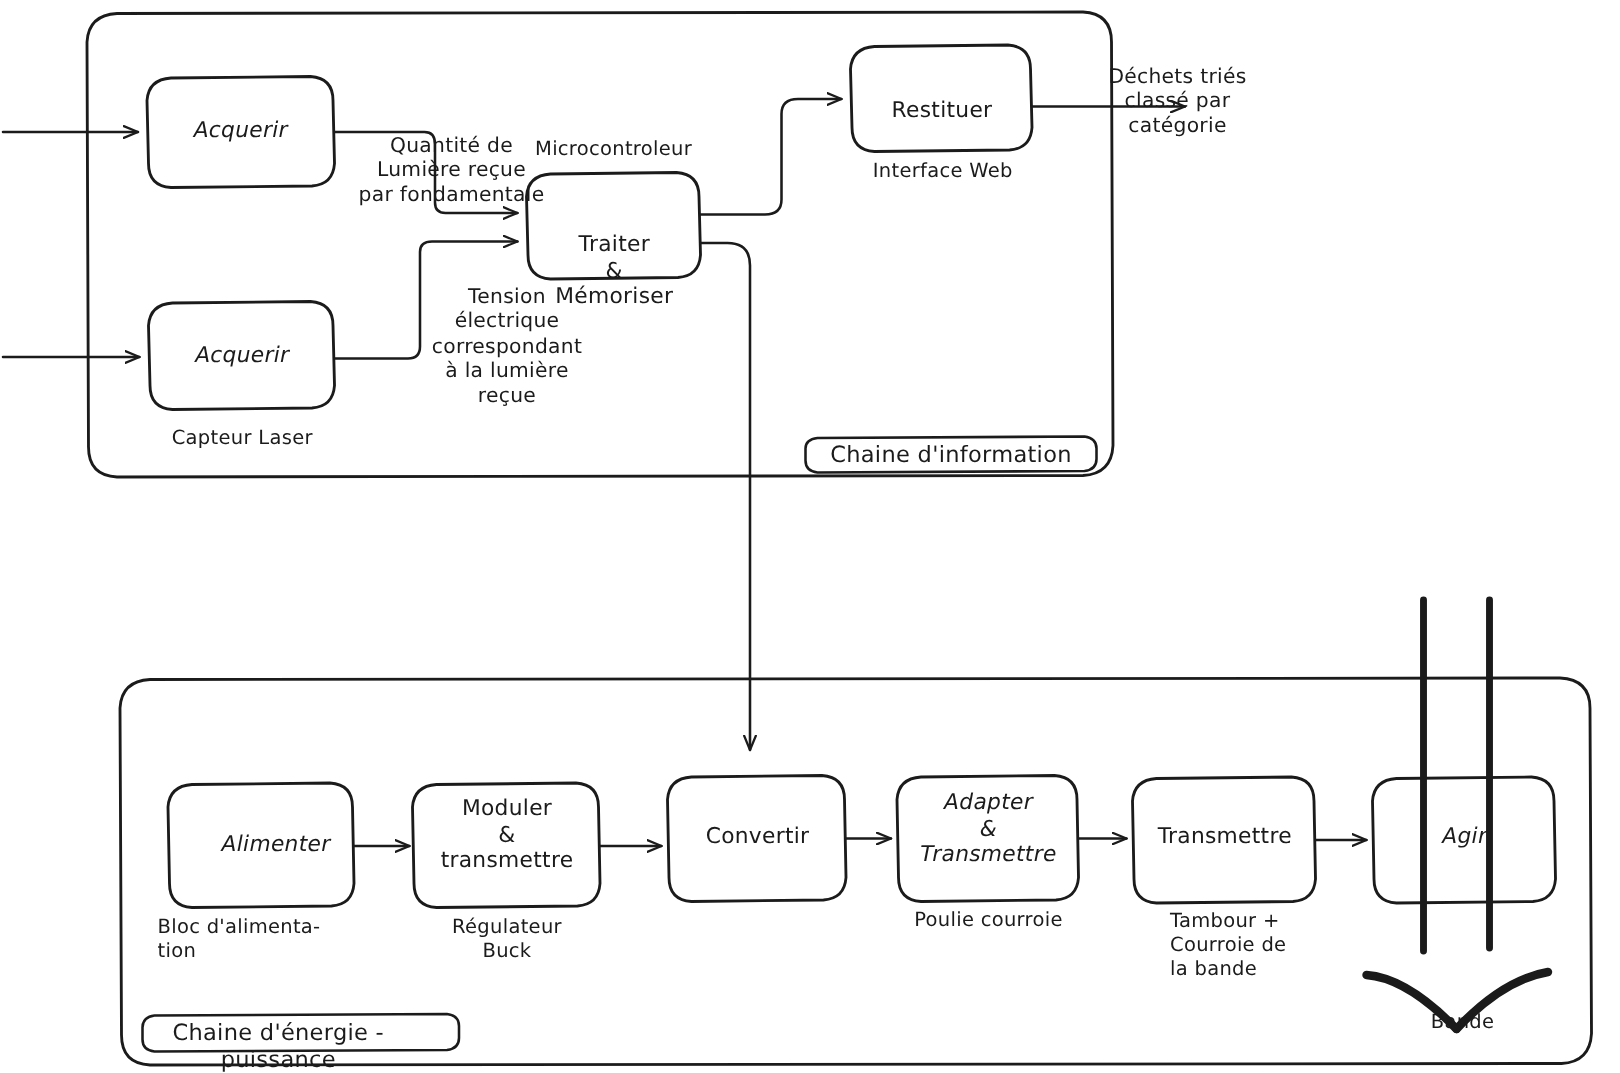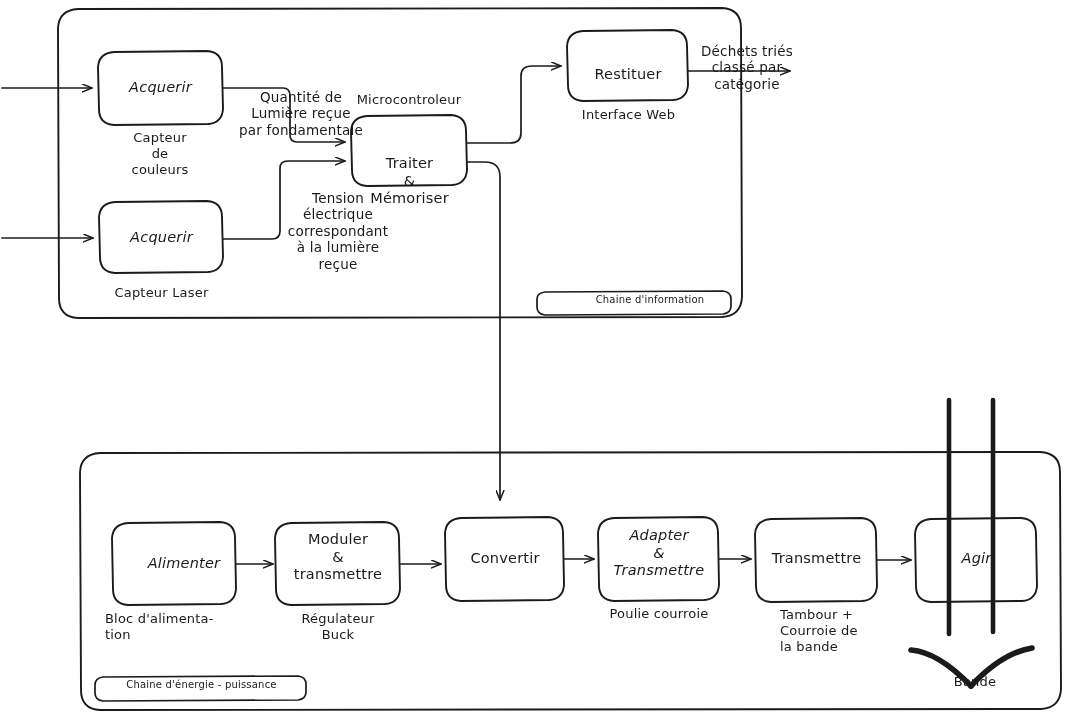--- a/index.html
+++ b/index.html
@@ -10,21 +10,21 @@
   }
   #stage{position:absolute;inset:0;width:1080px;height:715px;}
   svg.layer{position:absolute;left:0;top:0;width:1080px;height:715px;overflow:visible;}
   .txt{position:absolute;text-align:center;line-height:1.22;
        font-family:"DejaVu Sans","Liberation Sans",sans-serif;
        white-space:pre-line;letter-spacing:.2px;}
   .boxlabel{font-size:14.5px;font-style:italic;}
   .boxlabel.upright{font-style:normal;}
   .caption{font-size:13px;}
   .flowlbl{font-size:13.5px;}
-  .chaintag{font-size:10px;padding-left:16px;}
+  .chaintag{font-size:15px;}
   .leftal{text-align:left;}
 </style>
 </head>
 <body>
 
 <div id="stage">
 
   <svg class="layer" viewBox="0 0 1080 715">
     <defs>
       <marker id="ah" markerWidth="11" markerHeight="9" refX="10" refY="4.5" orient="auto" markerUnits="userSpaceOnUse">
@@ -111,44 +111,41 @@
       <path d="M949,400 L949,634"></path>
       <path d="M993,400 L993,632"></path>
     </g>
     <g fill="none" stroke="#1b1b1b" stroke-width="5.6" stroke-linecap="round" stroke-linejoin="round">
       <path d="M911,650 Q938,652 971,686"></path>
       <path d="M971,686 Q1002,653 1032,648"></path>
     </g>
   </svg>
 
   <div class="txt boxlabel" style="left:98px;top:79px;width:125px;">Acquerir</div>
-  <div class="txt caption" style="left:90px;top:130px;width:140px;">Capteur
-de
-couleurs</div>
 
   <div class="txt boxlabel" style="left:99px;top:229px;width:125px;">Acquerir</div>
   <div class="txt caption" style="left:89px;top:285px;width:145px;">Capteur Laser</div>
 
   <div class="txt caption" style="left:339px;top:92px;width:140px;">Microcontroleur</div>
   <div class="txt boxlabel upright" style="left:352px;top:120px;width:115px;margin-top:35px;">Traiter
 &amp;
 Mémoriser</div>
 
   <div class="txt boxlabel upright" style="left:568px;top:66px;width:120px;">Restituer</div>
   <div class="txt caption" style="left:556px;top:107px;width:145px;">Interface Web</div>
 
   <div class="txt flowlbl" style="left:231px;top:89px;width:140px;">Quantité de
 Lumière reçue
 par fondamentale</div>
   <div class="txt flowlbl" style="left:273px;top:190px;width:130px;">Tension
 électrique
 correspondant
 à la lumière
 reçue</div>
-  <div class="txt flowlbl" style="left:688px;top:43px;width:118px;">Déchets triés
+  <div class="txt flowlbl" style="left:726px;top:43px;width:118px;">Déchets triés
 classé par
 catégorie</div>
 
   <div class="txt chaintag" style="left:537px;top:294px;width:194px;">Chaine d'information</div>
 
   <div class="txt boxlabel" style="left:112px;top:555px;width:144px;">Alimenter</div>
   <div class="txt caption leftal" style="left:105px;top:611px;width:140px;">Bloc d'alimenta-
 tion</div>
 
   <div class="txt boxlabel upright" style="left:276px;top:531px;width:124px;">Moduler

